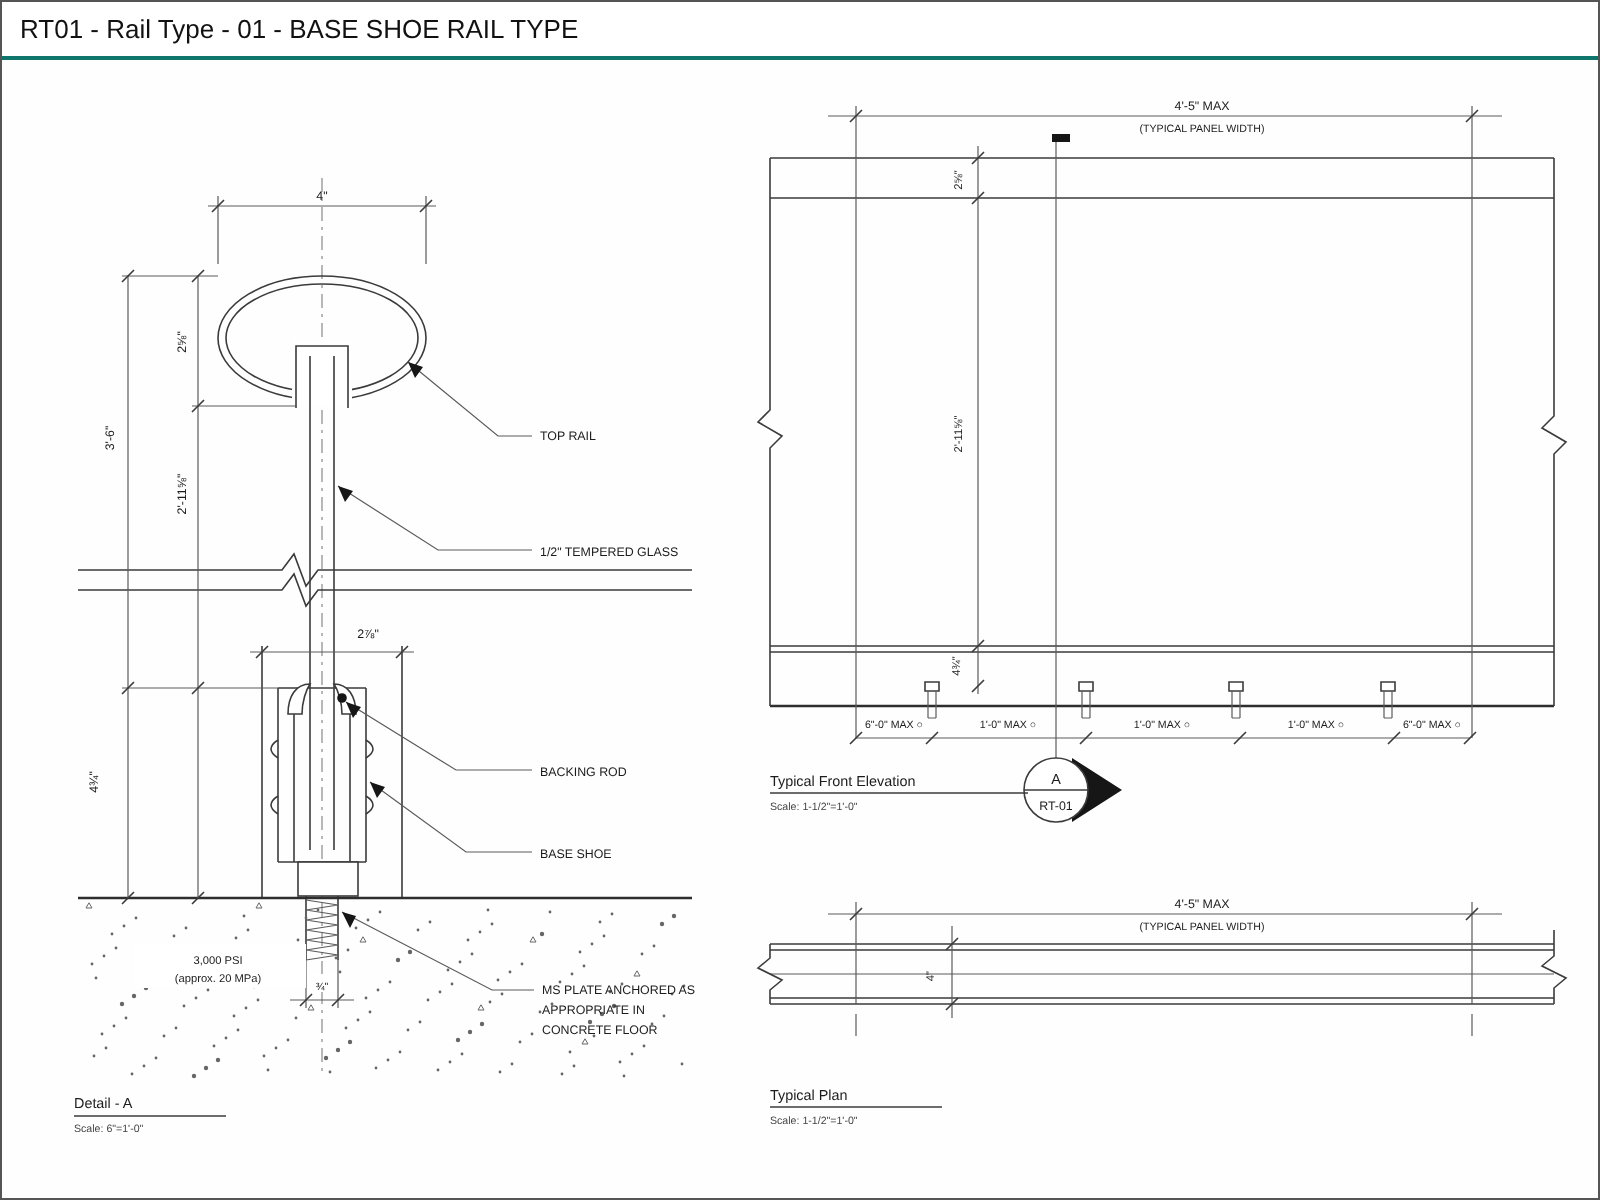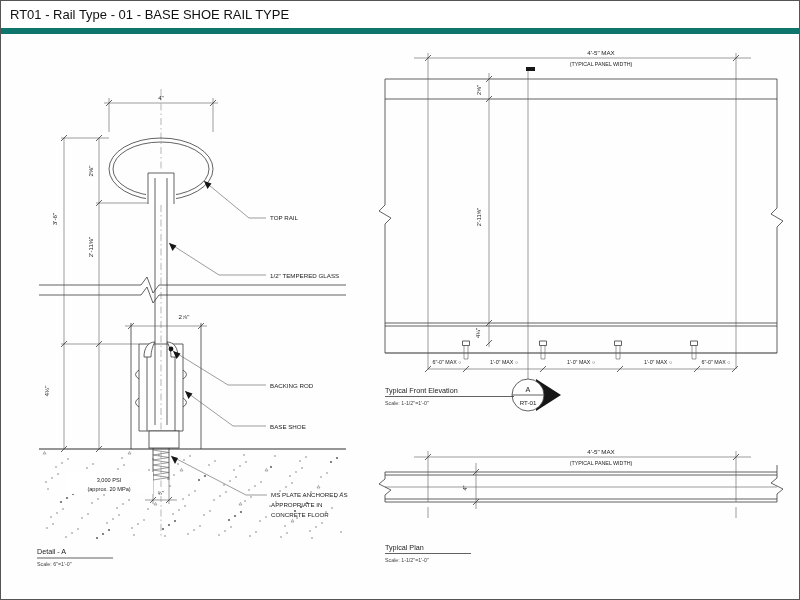--- a/index.html
+++ b/index.html
@@ -1,17 +1,17 @@
 <!DOCTYPE html>
 <html><head>
 <meta charset="utf-8">
 <style>
   html,body{margin:0;padding:0;background:#e8e8e8;}
   .page{position:relative;width:800px;height:600px;background:#fefefe;border:1px solid #555;box-sizing:border-box;overflow:hidden;font-family:"Liberation Sans",sans-serif;}
-  .titlebar{position:absolute;top:0;left:0;right:0;height:27px;border-bottom:6px solid #0f766e;display:flex;align-items:center;padding-left:9px;font-size:13px;color:#111;background:#fff;z-index:2;}
+  .titlebar{position:absolute;top:0;left:0;right:0;height:27px;border-bottom:2px solid #0f766e;display:flex;align-items:center;padding-left:9px;font-size:13px;color:#111;background:#fff;z-index:2;}
   svg.draw{position:absolute;top:0;left:0;z-index:1;}
   svg text{font-family:"Liberation Sans",sans-serif;fill:#1c1c1c;}
   .ln{fill:none;stroke:#3b3b3b;stroke-width:0.8;}
   .lt{fill:none;stroke:#5a5a5a;stroke-width:0.6;}
   .thk{fill:none;stroke:#2e2e2e;stroke-width:1.2;}
   .cl{fill:none;stroke:#9a9a9a;stroke-width:0.7;stroke-dasharray:7 3 1.5 3;}
   .fl{fill:#161616;stroke:none;}
   .wh{fill:#ffffff;stroke:none;}
   .whs{fill:#ffffff;stroke:#3b3b3b;stroke-width:0.8;}
   .t5{font-size:5.3px;}

